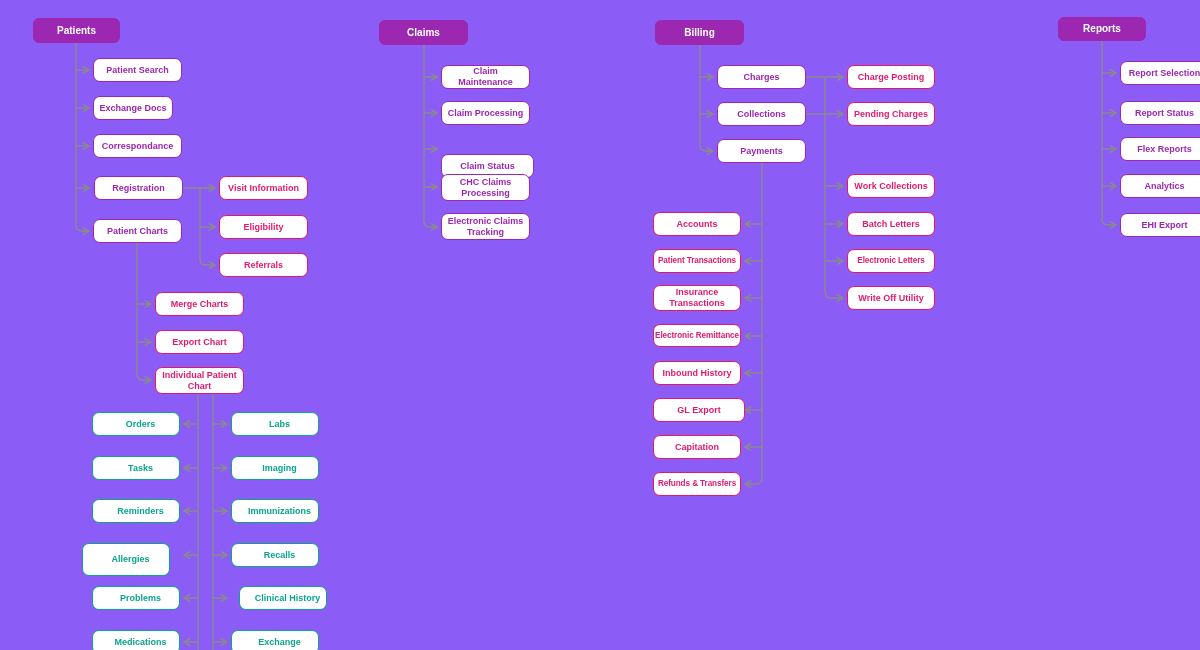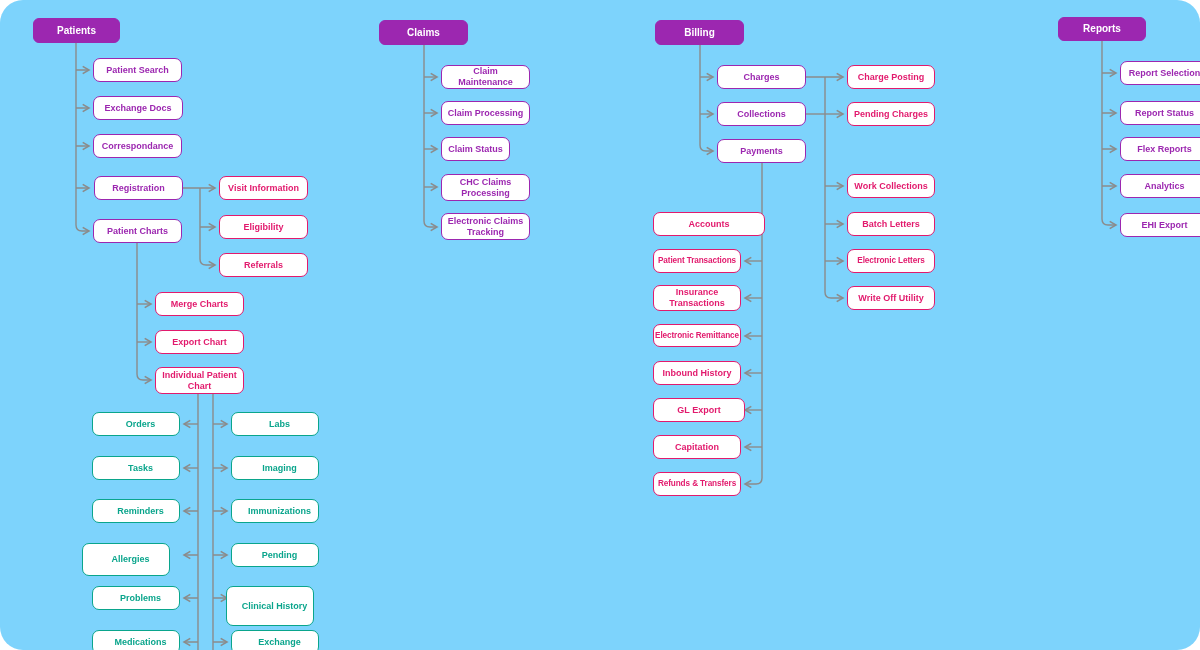--- a/index.html
+++ b/index.html
@@ -1,19 +1,18 @@
 <!DOCTYPE html>
 <html><head>
 <meta charset="utf-8">
 <style>
   html,body{margin:0;padding:0;background:#ffffff;}
   #canvas{
-    position:relative;width:1200px;height:650px;overflow:hidden;background:#7dd3fc;
+    position:relative;width:1200px;height:650px;overflow:hidden;background:#8b5cf6;
     font-family:"Liberation Sans",sans-serif;
-    border-radius:23px;
   }
   #connectors{position:absolute;left:0;top:0;width:1200px;height:650px;}
   .node{
     position:absolute;display:flex;align-items:center;justify-content:center;
     text-align:center;box-sizing:border-box;border-radius:7px;background:#ffffff;
     font-weight:700;font-size:9px;line-height:1.2;padding:1px 3px;
   }
   .hdr{
     background:#9c27b0;border:1.5px solid #9c27b0;color:#ffffff;
     font-size:10px;border-radius:6px;z-index:2;
@@ -102,21 +101,21 @@
       </g>
     </g>
   </svg>
 
   <div class="node hdr" style="left:33px;top:18px;width:87px;height:25px">Patients</div>
   <div class="node hdr" style="left:379px;top:20px;width:89px;height:25px">Claims</div>
   <div class="node hdr" style="left:655px;top:20px;width:89px;height:25px">Billing</div>
   <div class="node hdr" style="left:1058px;top:17px;width:88px;height:24px">Reports</div>
 
   <div class="node purple" style="left:93px;top:58px;width:89px;height:24px">Patient Search</div>
-  <div class="node purple" style="left:93px;top:96px;width:90px;height:24px">Exchange Docs</div>
+  <div class="node purple" style="left:93px;top:96px;width:80px;height:24px">Exchange Docs</div>
   <div class="node purple" style="left:93px;top:134px;width:89px;height:24px">Correspondance</div>
   <div class="node purple" style="left:94px;top:176px;width:89px;height:24px">Registration</div>
   <div class="node purple" style="left:93px;top:219px;width:89px;height:24px">Patient Charts</div>
 
   <div class="node pink" style="left:219px;top:176px;width:89px;height:24px">Visit Information</div>
   <div class="node pink" style="left:219px;top:215px;width:89px;height:24px">Eligibility</div>
   <div class="node pink" style="left:219px;top:253px;width:89px;height:24px">Referrals</div>
 
   <div class="node pink" style="left:155px;top:292px;width:89px;height:24px">Merge Charts</div>
   <div class="node pink" style="left:155px;top:330px;width:89px;height:24px">Export Chart</div>
@@ -125,42 +124,42 @@
   <div class="node teal" style="left:92px;top:412px;width:88px;height:24px">Orders</div>
   <div class="node teal" style="left:92px;top:456px;width:88px;height:24px">Tasks</div>
   <div class="node teal" style="left:92px;top:499px;width:88px;height:24px">Reminders</div>
   <div class="node teal" style="left:82px;top:543px;width:88px;height:33px">Allergies</div>
   <div class="node teal" style="left:92px;top:586px;width:88px;height:24px">Problems</div>
   <div class="node teal" style="left:92px;top:630px;width:88px;height:24px">Medications</div>
 
   <div class="node teal" style="left:231px;top:412px;width:88px;height:24px">Labs</div>
   <div class="node teal" style="left:231px;top:456px;width:88px;height:24px">Imaging</div>
   <div class="node teal" style="left:231px;top:499px;width:88px;height:24px">Immunizations</div>
-  <div class="node teal" style="left:231px;top:543px;width:88px;height:24px">Pending</div>
-  <div class="node teal" style="left:226px;top:586px;width:88px;height:40px">Clinical History</div>
+  <div class="node teal" style="left:231px;top:543px;width:88px;height:24px">Recalls</div>
+  <div class="node teal" style="left:239px;top:586px;width:88px;height:24px">Clinical History</div>
   <div class="node teal" style="left:231px;top:630px;width:88px;height:24px">Exchange</div>
 
   <div class="node purple" style="left:441px;top:65px;width:89px;height:24px">Claim Maintenance</div>
   <div class="node purple" style="left:441px;top:101px;width:89px;height:24px">Claim Processing</div>
-  <div class="node purple" style="left:441px;top:137px;width:69px;height:24px">Claim Status</div>
+  <div class="node purple" style="left:441px;top:154px;width:93px;height:24px">Claim Status</div>
   <div class="node purple" style="left:441px;top:174px;width:89px;height:27px">CHC Claims Processing</div>
   <div class="node purple" style="left:441px;top:213px;width:89px;height:27px">Electronic Claims Tracking</div>
 
   <div class="node purple" style="left:717px;top:65px;width:89px;height:24px">Charges</div>
   <div class="node purple" style="left:717px;top:102px;width:89px;height:24px">Collections</div>
   <div class="node purple" style="left:717px;top:139px;width:89px;height:24px">Payments</div>
 
   <div class="node pink" style="left:847px;top:65px;width:88px;height:24px">Charge Posting</div>
   <div class="node pink" style="left:847px;top:102px;width:88px;height:24px">Pending Charges</div>
   <div class="node pink" style="left:847px;top:174px;width:88px;height:24px">Work Collections</div>
   <div class="node pink" style="left:847px;top:212px;width:88px;height:24px">Batch Letters</div>
   <div class="node pink xs" style="left:847px;top:249px;width:88px;height:24px">Electronic Letters</div>
   <div class="node pink" style="left:847px;top:286px;width:88px;height:24px">Write Off Utility</div>
 
-  <div class="node pink" style="left:653px;top:212px;width:112px;height:24px">Accounts</div>
+  <div class="node pink" style="left:653px;top:212px;width:88px;height:24px">Accounts</div>
   <div class="node pink xs" style="left:653px;top:249px;width:88px;height:24px">Patient Transactions</div>
   <div class="node pink" style="left:653px;top:285px;width:88px;height:26px">Insurance Transactions</div>
   <div class="node pink xs" style="left:653px;top:324px;width:88px;height:23px">Electronic Remittance</div>
   <div class="node pink" style="left:653px;top:361px;width:88px;height:24px">Inbound History</div>
   <div class="node pink" style="left:653px;top:398px;width:92px;height:24px">GL Export</div>
   <div class="node pink" style="left:653px;top:435px;width:88px;height:24px">Capitation</div>
   <div class="node pink xs" style="left:653px;top:472px;width:88px;height:24px">Refunds &amp; Transfers</div>
 
   <div class="node purple" style="left:1120px;top:61px;width:89px;height:24px">Report Selection</div>
   <div class="node purple" style="left:1120px;top:101px;width:89px;height:24px">Report Status</div>

